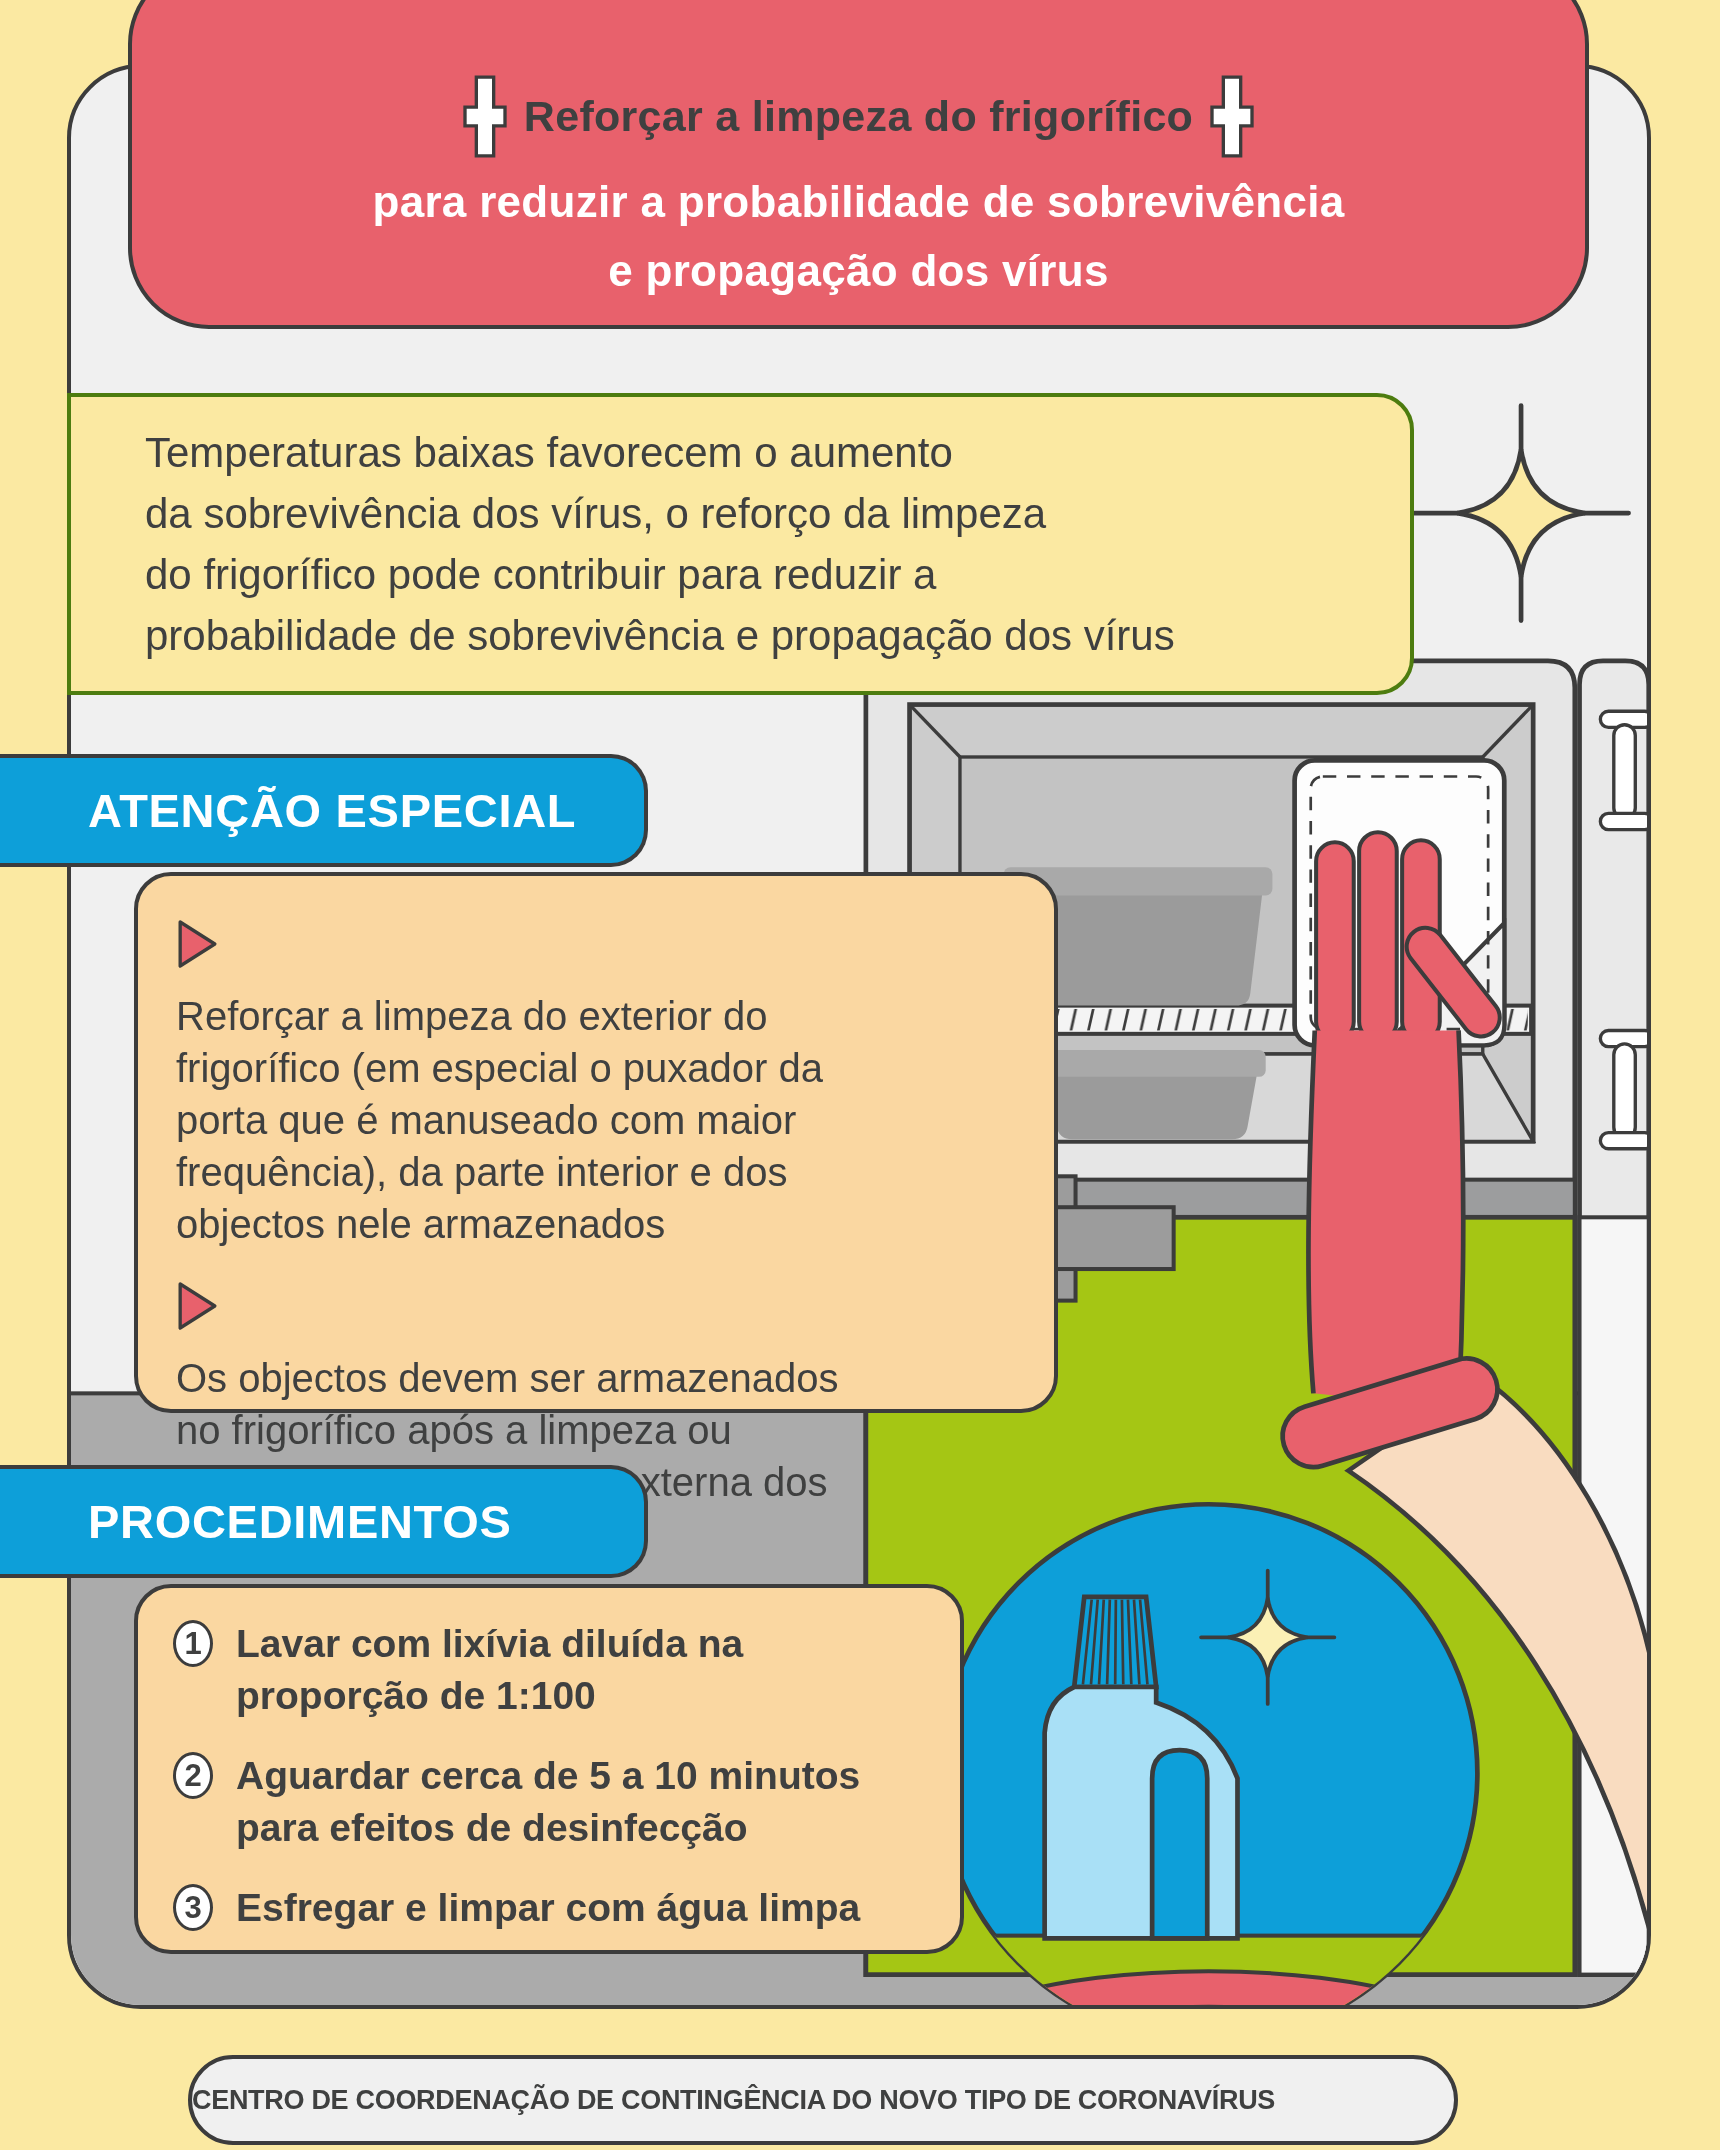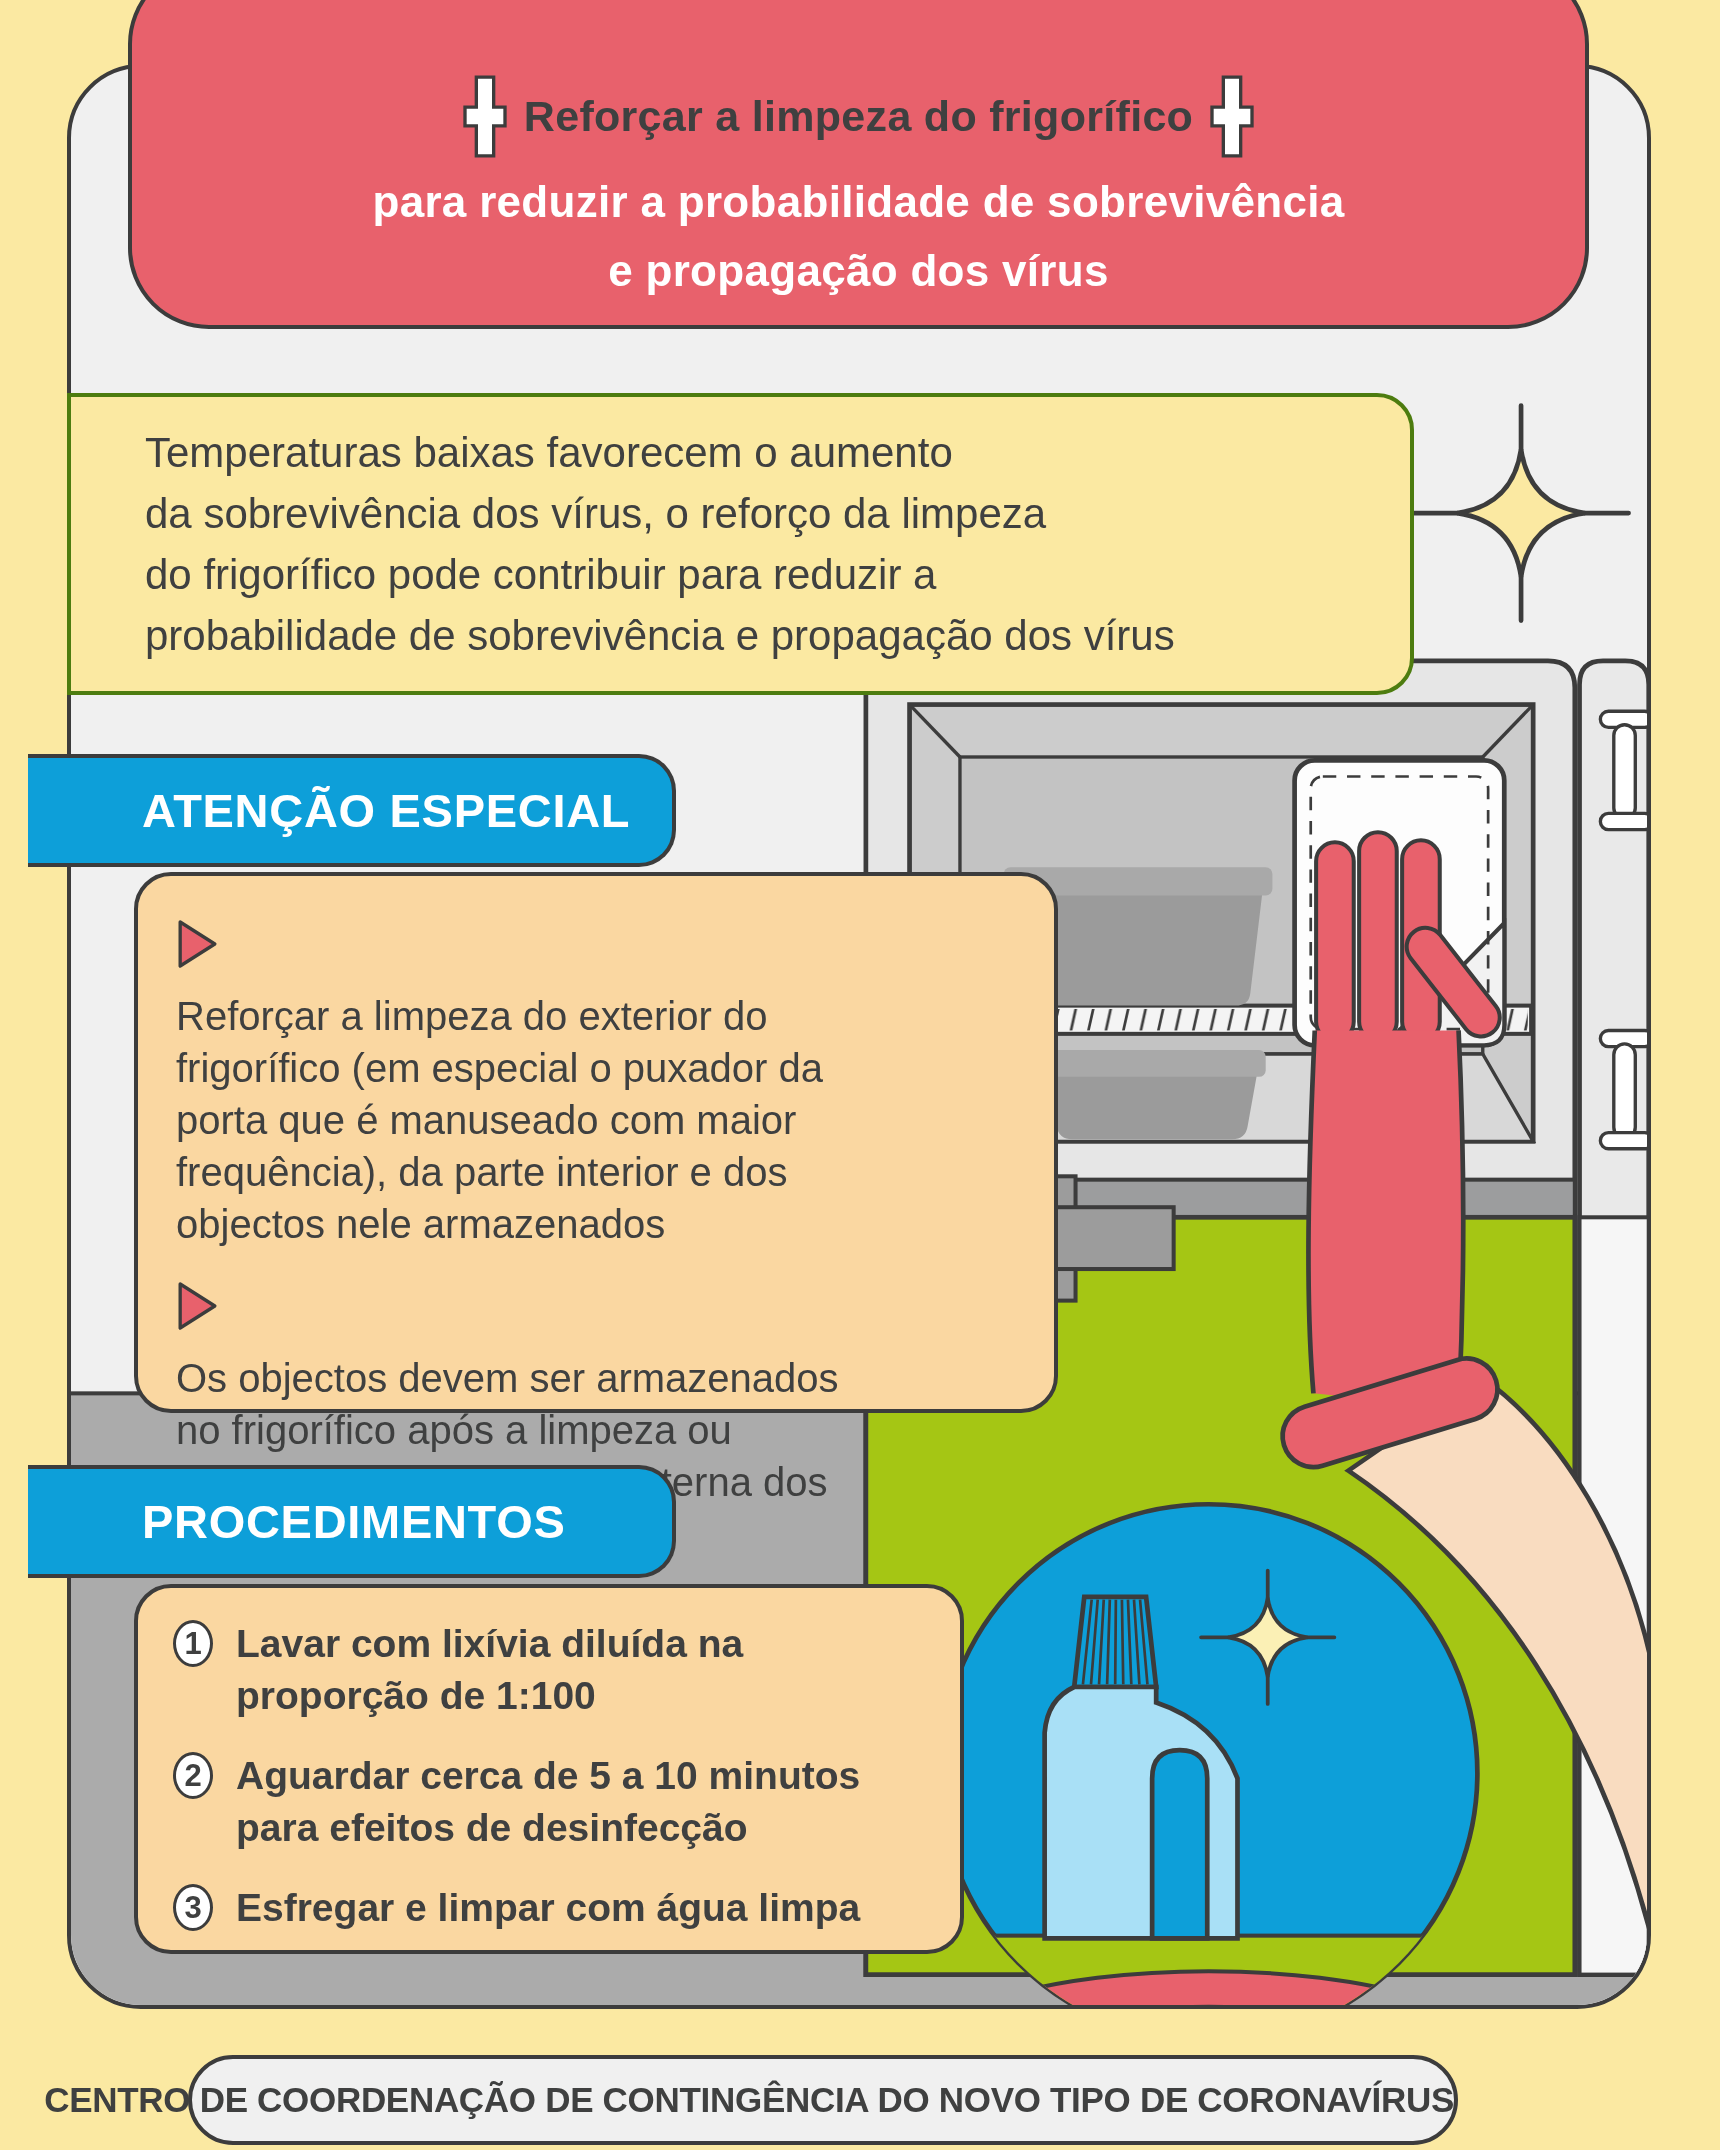--- a/index.html
+++ b/index.html
@@ -32,22 +32,22 @@
     background:#FBE9A2;border:4px solid #4d7c0f;border-radius:0 37px 37px 0;
     box-sizing:border-box;z-index:4;display:flex;align-items:center;
     padding:13.4px 40px 13.4px 74px;
   }
   .intro-box .txt{font-size:42px;line-height:61px;font-weight:500;}
   
   .badge{
     position:absolute;left:0;height:113px;width:648px;
     background:#0D9FD9;border:4.7px solid #3C3C3C;border-left:none;
     border-radius:0 37px 37px 0;box-sizing:border-box;z-index:4;
-    display:flex;align-items:center;padding-left:114px;
-    color:#fff;font-size:47px;font-weight:700;letter-spacing:0.7px;margin-left:28px;
+    display:flex;align-items:center;padding-left:88px;
+    color:#fff;font-size:47px;font-weight:700;letter-spacing:0.7px;
   }
   .badge.attention{top:754px;}
   .badge.procedures{top:1465px;}
   
   .obox{
     position:absolute;left:134px;background:#FAD7A1;border:4.7px solid #3C3C3C;
     border-radius:37px;box-sizing:border-box;z-index:4;
     display:flex;flex-direction:column;
   }
   .obox.attention{top:872px;width:924px;height:541px;padding:35px 23px 20px 38px;gap:24px;}
@@ -59,22 +59,22 @@
   .step-row .stxt{font-size:39px;line-height:52px;font-weight:700;}
   .step-num{
     flex:0 0 auto;width:40px;height:47px;border:3.4px solid #3C3C3C;border-radius:50%;
     background:#fff;display:flex;align-items:center;justify-content:center;
     font-size:31px;font-weight:700;margin-top:2px;box-sizing:border-box;
   }
   
   .footer-pill{
     position:absolute;left:188px;top:2055px;width:1270px;height:90px;
     background:#F0F0F0;border:4px solid #3C3C3C;border-radius:47px;
-    box-sizing:border-box;z-index:2;display:flex;align-items:center;justify-content:flex-end;
-    font-size:35px;font-weight:700;letter-spacing:-0.3px;color:#3F4040;white-space:nowrap;
+    box-sizing:border-box;z-index:2;display:flex;align-items:center;justify-content:flex-start;
+    font-size:27px;font-weight:700;letter-spacing:-0.3px;color:#3F4040;white-space:nowrap;
   }
 </style>
 </head>
 <body>
 
 <div id="poster">
 
   <div class="card">
     <svg viewBox="0 0 2561 3201" aria-hidden="true">
       <defs>

